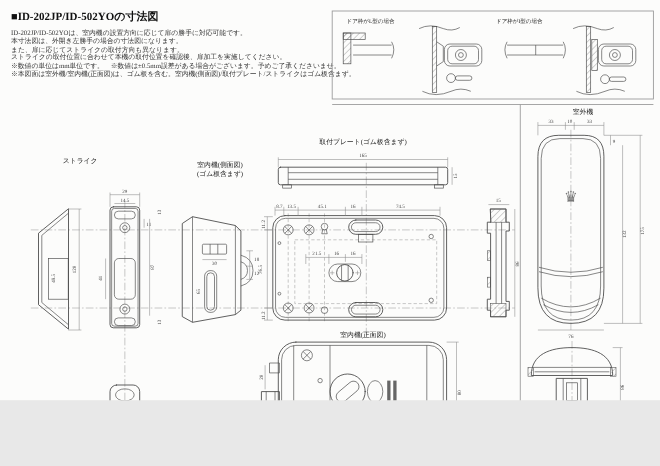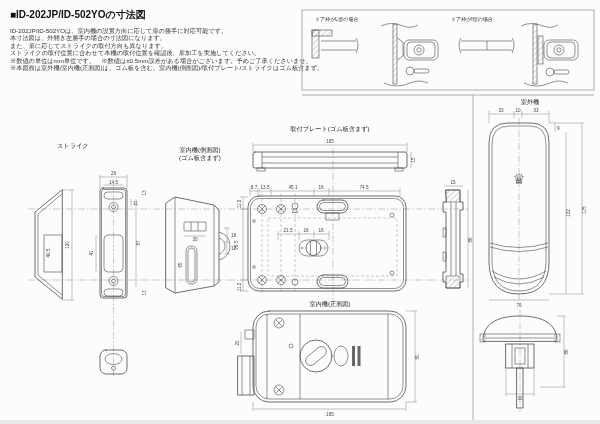--- a/index.html
+++ b/index.html
@@ -1,17 +1,17 @@
 <!DOCTYPE html>
 <html><head>
 <meta charset="utf-8">
 <style>
   html,body{margin:0;padding:0;background:#e8e8e8;}
-  .sheet{position:relative;width:600px;height:420px;background:#fcfcfb;overflow:hidden;
-         font-family:Liberation Sans, sans-serif;color:#222;}
+  .sheet{position:relative;width:600px;height:364px;background:#fcfcfb;overflow:hidden;
+         font-family:Liberation Serif, serif;color:#222;}
   .header{position:absolute;left:10px;top:8px;width:290px;}
   .title{font-size:10px;font-weight:bold;letter-spacing:0;color:#111;margin-bottom:5px;}
   .desc{font-size:6.2px;line-height:7.4px;color:#333;white-space:nowrap;}
   svg{position:absolute;left:0;top:0;}
   .ln{stroke:#4a4a4a;stroke-width:0.8;fill:none;stroke-linejoin:round;stroke-linecap:round;}
   .ln2{stroke:#4a4a4a;stroke-width:0.6;fill:none;}
   .thin{stroke:#8a8a8a;stroke-width:0.5;fill:none;}
   .cl{stroke:#9a9a9a;stroke-width:0.5;fill:none;stroke-dasharray:7 2 1.5 2;}
   .dsh{stroke:#9a9a9a;stroke-width:0.5;fill:none;stroke-dasharray:3 2;}
   .frame{stroke:#9a9a9a;stroke-width:0.8;fill:none;}

